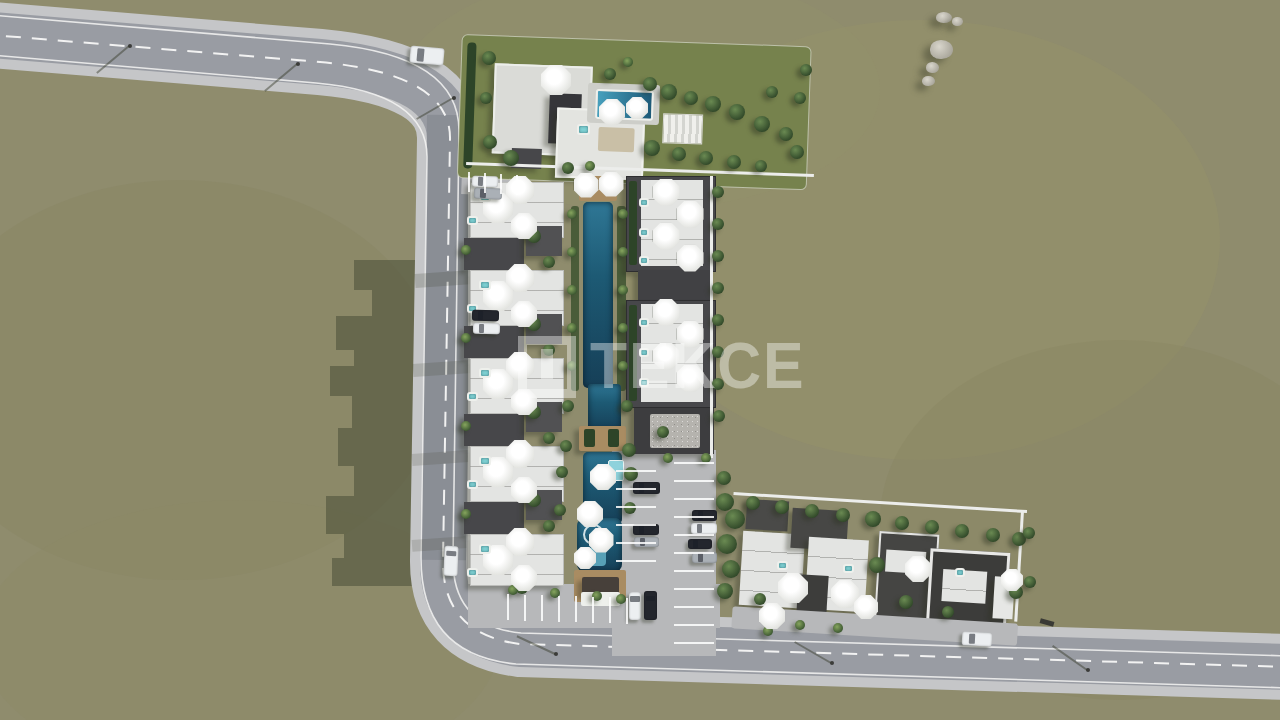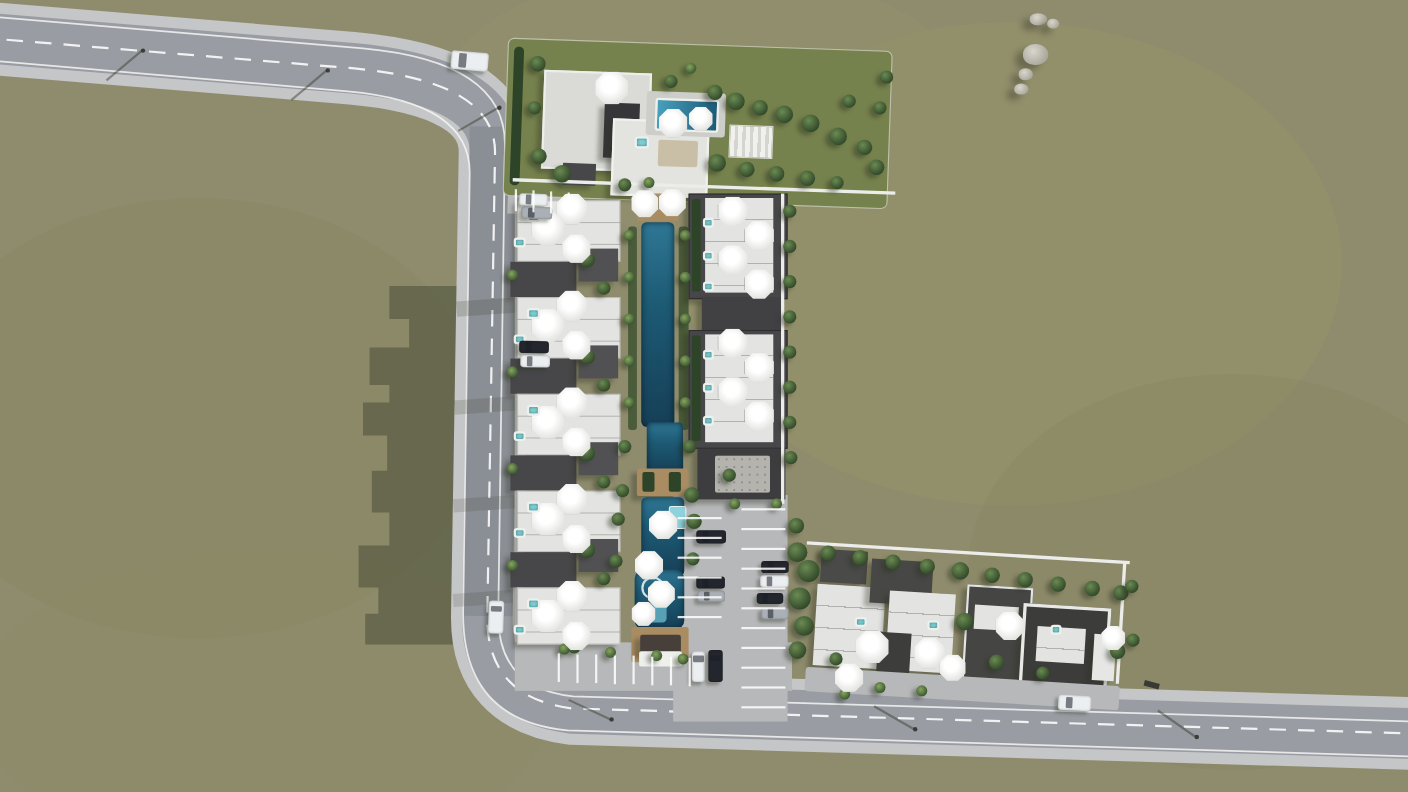--- a/index.html
+++ b/index.html
@@ -97,20 +97,26 @@
       <div class="abs tlines" style="left: 80px; top: 46px; width: 60px; height: 72px; background-color: rgb(227, 228, 226); box-shadow: rgba(45, 50, 35, 0.35) -5px 4px 4px;"></div>
       <div class="abs" style="left: 72px; top: 84px; width: 30px; height: 50px; background-color: rgb(61, 61, 59); box-shadow: rgba(45, 50, 35, 0.35) -5px 4px 4px;"></div>
       <div class="abs" style="left: 150px; top: 36px; width: 56px; height: 84px; background-color: rgb(69, 69, 67); border: 2px solid rgb(228, 228, 226); box-shadow: rgba(45, 50, 35, 0.35) -5px 4px 4px;"></div>
       <div class="abs" style="left: 158px; top: 54px; width: 40px; height: 22px; background-color: rgb(227, 228, 226);"></div>
       <div class="abs" style="left: 202px; top: 50px; width: 74px; height: 72px; background-color: rgb(60, 60, 58); border: 3px solid rgb(232, 232, 230); box-shadow: rgba(45, 50, 35, 0.35) -5px 4px 4px;"></div>
       <div class="abs tlines" style="left: 216px; top: 70px; width: 44px; height: 32px; background-color: rgb(227, 228, 226);"></div>
       <div class="abs" style="left: 268px; top: 74px; width: 20px; height: 42px; background-color: rgb(230, 231, 229); box-shadow: rgba(45, 50, 35, 0.35) -5px 4px 4px;"></div>
       <div class="abs" style="left: 8px; top: 120px; width: 286px; height: 22px; background-color: rgb(183, 184, 186); border-radius: 3px;"></div>
     </div>
 
+  <div id="wm" class="abs">
+    <div class="wm-logo">
+        <i></i>
+      </div>
+    <div class="wm-text">TEKCE</div>
+  </div>
 
 <div class="abs" style="left: 415px; top: 272px; width: 58px; height: 14px; background-color: rgba(70, 74, 55, 0.22); transform: rotate(-4deg);"></div>
     <div class="abs" style="left: 413px; top: 362px; width: 58px; height: 13px; background-color: rgba(70, 74, 55, 0.2); transform: rotate(-4deg);"></div>
     <div class="abs" style="left: 412px; top: 452px; width: 56px; height: 12px; background-color: rgba(70, 74, 55, 0.18); transform: rotate(-4deg);"></div>
     <div class="abs" style="left: 412px; top: 538px; width: 54px; height: 12px; background-color: rgba(70, 74, 55, 0.18); transform: rotate(-4deg);"></div>
     <div class="abs" style="left: 466px; top: 168px; width: 348px; height: 3px; background-color: rgb(236, 237, 235); transform: rotate(2deg);"></div>
     <div class="abs" style="left: 468px; top: 176px; width: 2px; height: 408px; background-color: rgba(240, 240, 236, 0.7);"></div>
     <div class="abs tlines" style="left: 470px; top: 182px; width: 92px; height: 54px; background-color: rgb(227, 228, 226); border: 1px solid rgba(150, 150, 146, 0.5); box-shadow: rgba(45, 50, 35, 0.35) -5px 4px 4px;"></div>
     <div class="abs" style="left: 464px; top: 238px; width: 60px; height: 32px; background-color: rgb(71, 71, 74); box-shadow: rgba(45, 50, 35, 0.35) -5px 4px 4px;"></div>
     <div class="abs" style="left: 526px; top: 226px; width: 36px; height: 30px; background-color: rgb(81, 81, 83); box-shadow: rgba(45, 50, 35, 0.35) -5px 4px 4px;"></div>

